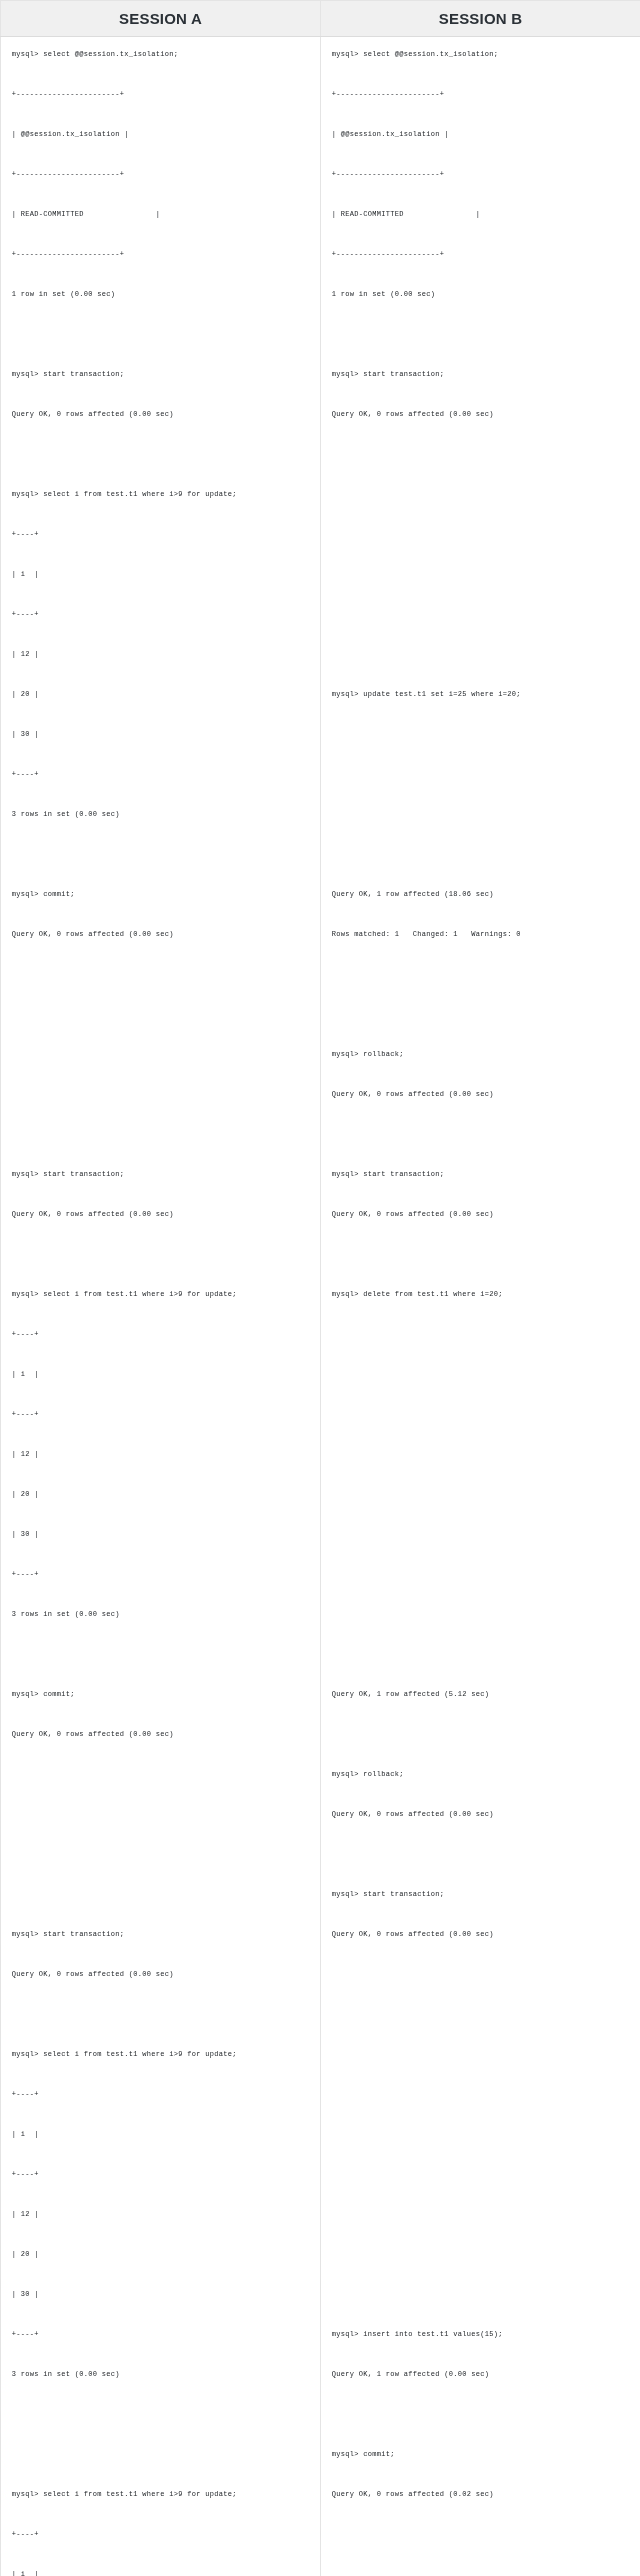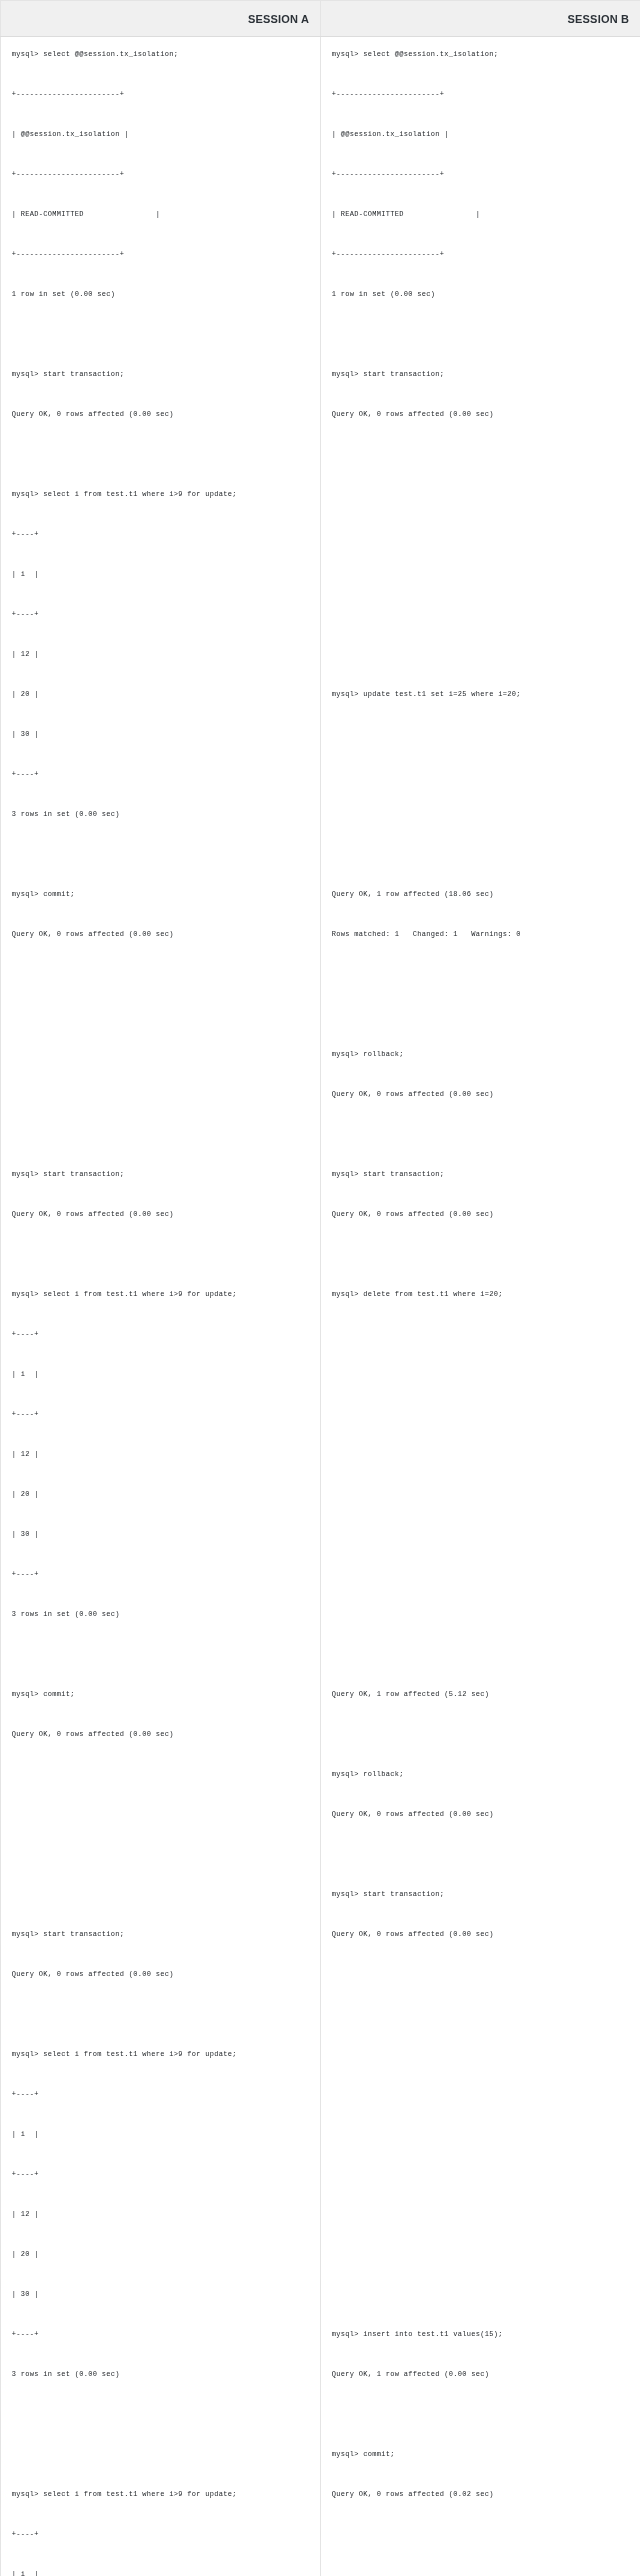--- a/index.html
+++ b/index.html
@@ -17,24 +17,24 @@
     border-collapse: collapse;
     table-layout: fixed;
   }
   .doc-table col.col-a { width: 320px; }
   .doc-table col.col-b { width: 320px; }
 
   thead th {
     background: #f0f0f0;
     border: 0.8px solid #e4e4e4;
     border-bottom: 0.8px solid #dcdcdc;
-    text-align: right;
+    text-align: center;
     padding: 9.3px 10.8px 8.5px 10.8px;
     font-family: "Liberation Sans", "DejaVu Sans", sans-serif;
-    font-size: 11px;
+    font-size: 15px;
     font-weight: bold;
     letter-spacing: 0.2px;
     color: #2b3137;
     vertical-align: middle;
     height: 17px;
   }
   tbody td {
     border: 0.8px solid #e4e4e4;
     border-top: none;
     padding: 7.7px 10.8px 10.8px 10.8px;

